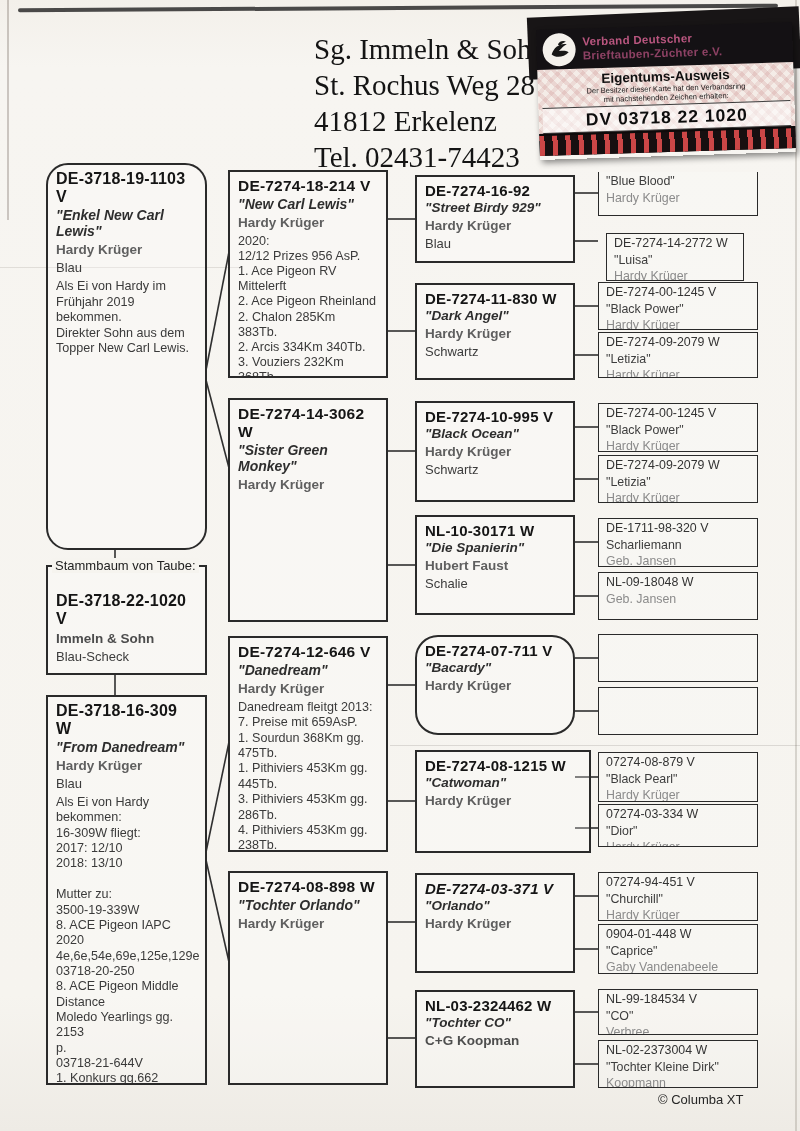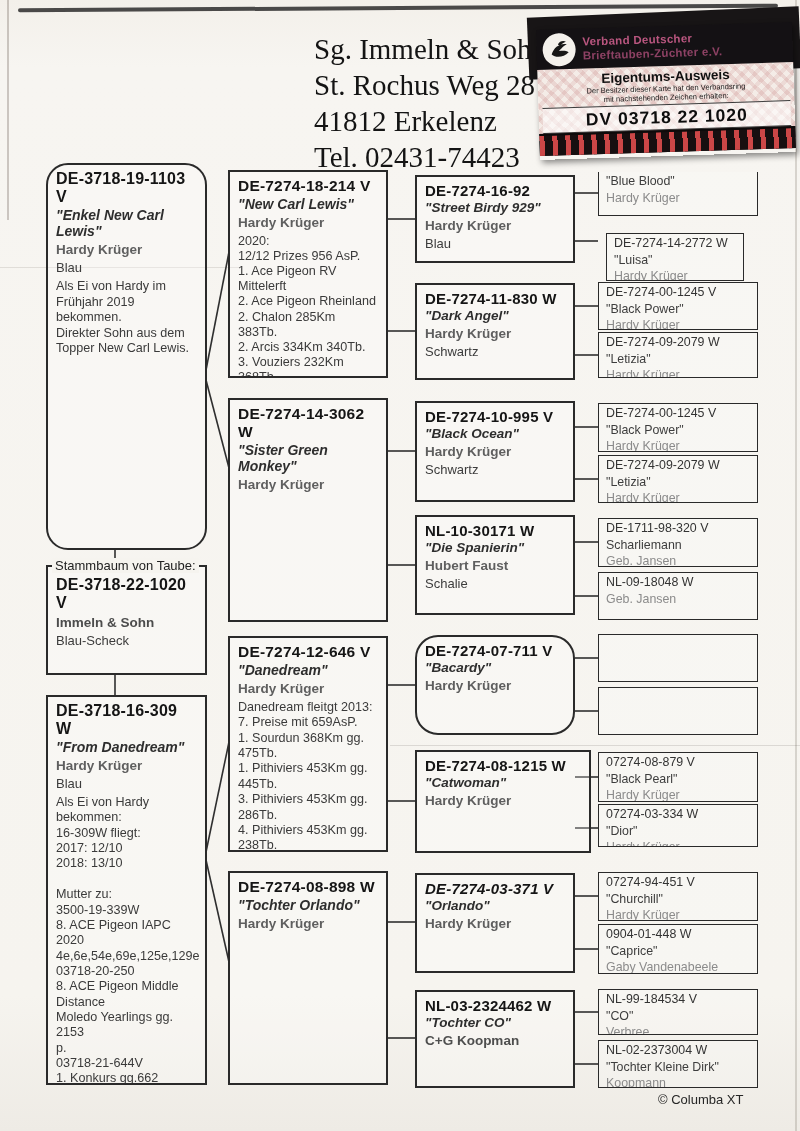--- a/index.html
+++ b/index.html
@@ -121,21 +121,21 @@
     <div class="notes">Als Ei von Hardy im
 Frühjahr 2019 bekommen.
 Direkter Sohn aus dem
 Topper New Carl Lewis.</div>
   </div>
 
   <div class="pbox" style="left:46px;top:565px;width:161px;height:110px;overflow:visible;">
     <div class="legend">
       <span class="lt">Stammbaum von Taube:</span>
     </div>
-    <div class="ring" style="margin-top:4px;">DE-3718-22-1020 V</div>
+    <div class="ring" style="margin-top:20px;">DE-3718-22-1020 V</div>
     <div class="breeder" style="color:#4c4c4c;">Immeln &amp; Sohn</div>
     <div class="pcolor">Blau-Scheck</div>
   </div>
 
   <div class="pbox" style="left:46px;top:695px;width:161px;height:390px;">
     <div class="ring">DE-3718-16-309 W</div>
     <div class="pname">"From Danedream"</div>
     <div class="breeder">Hardy Krüger</div>
     <div class="pcolor">Blau</div>
     <div class="notes" style="line-height:1.22;">Als Ei von Hardy

